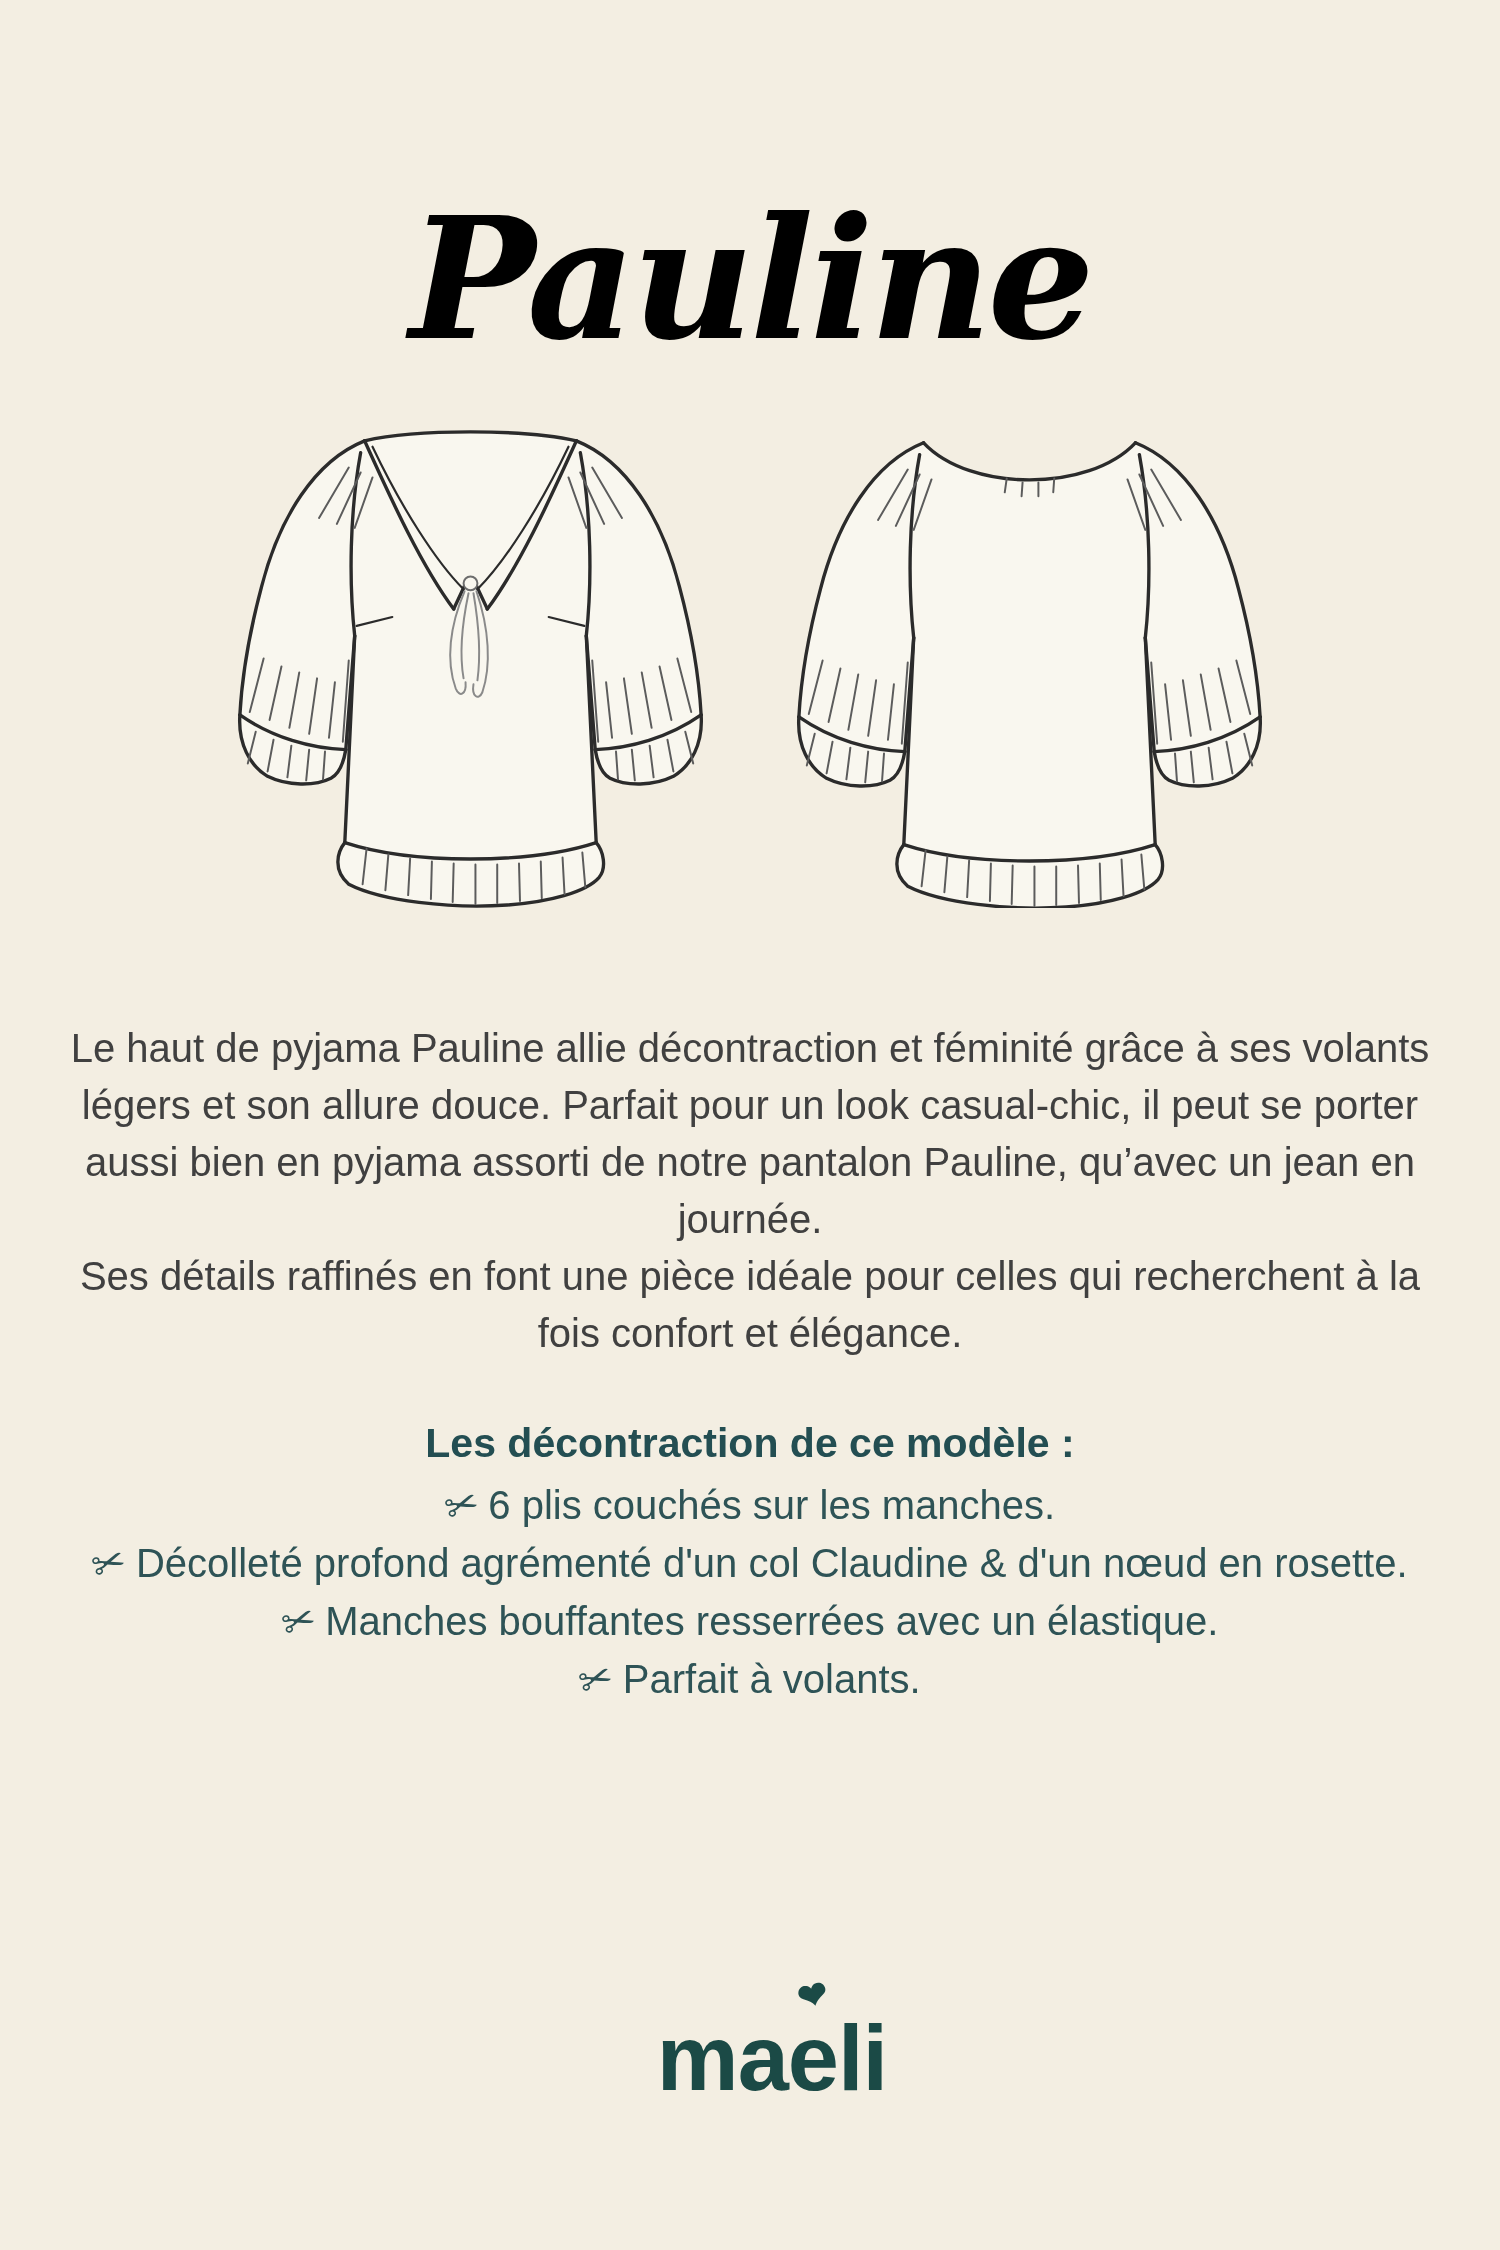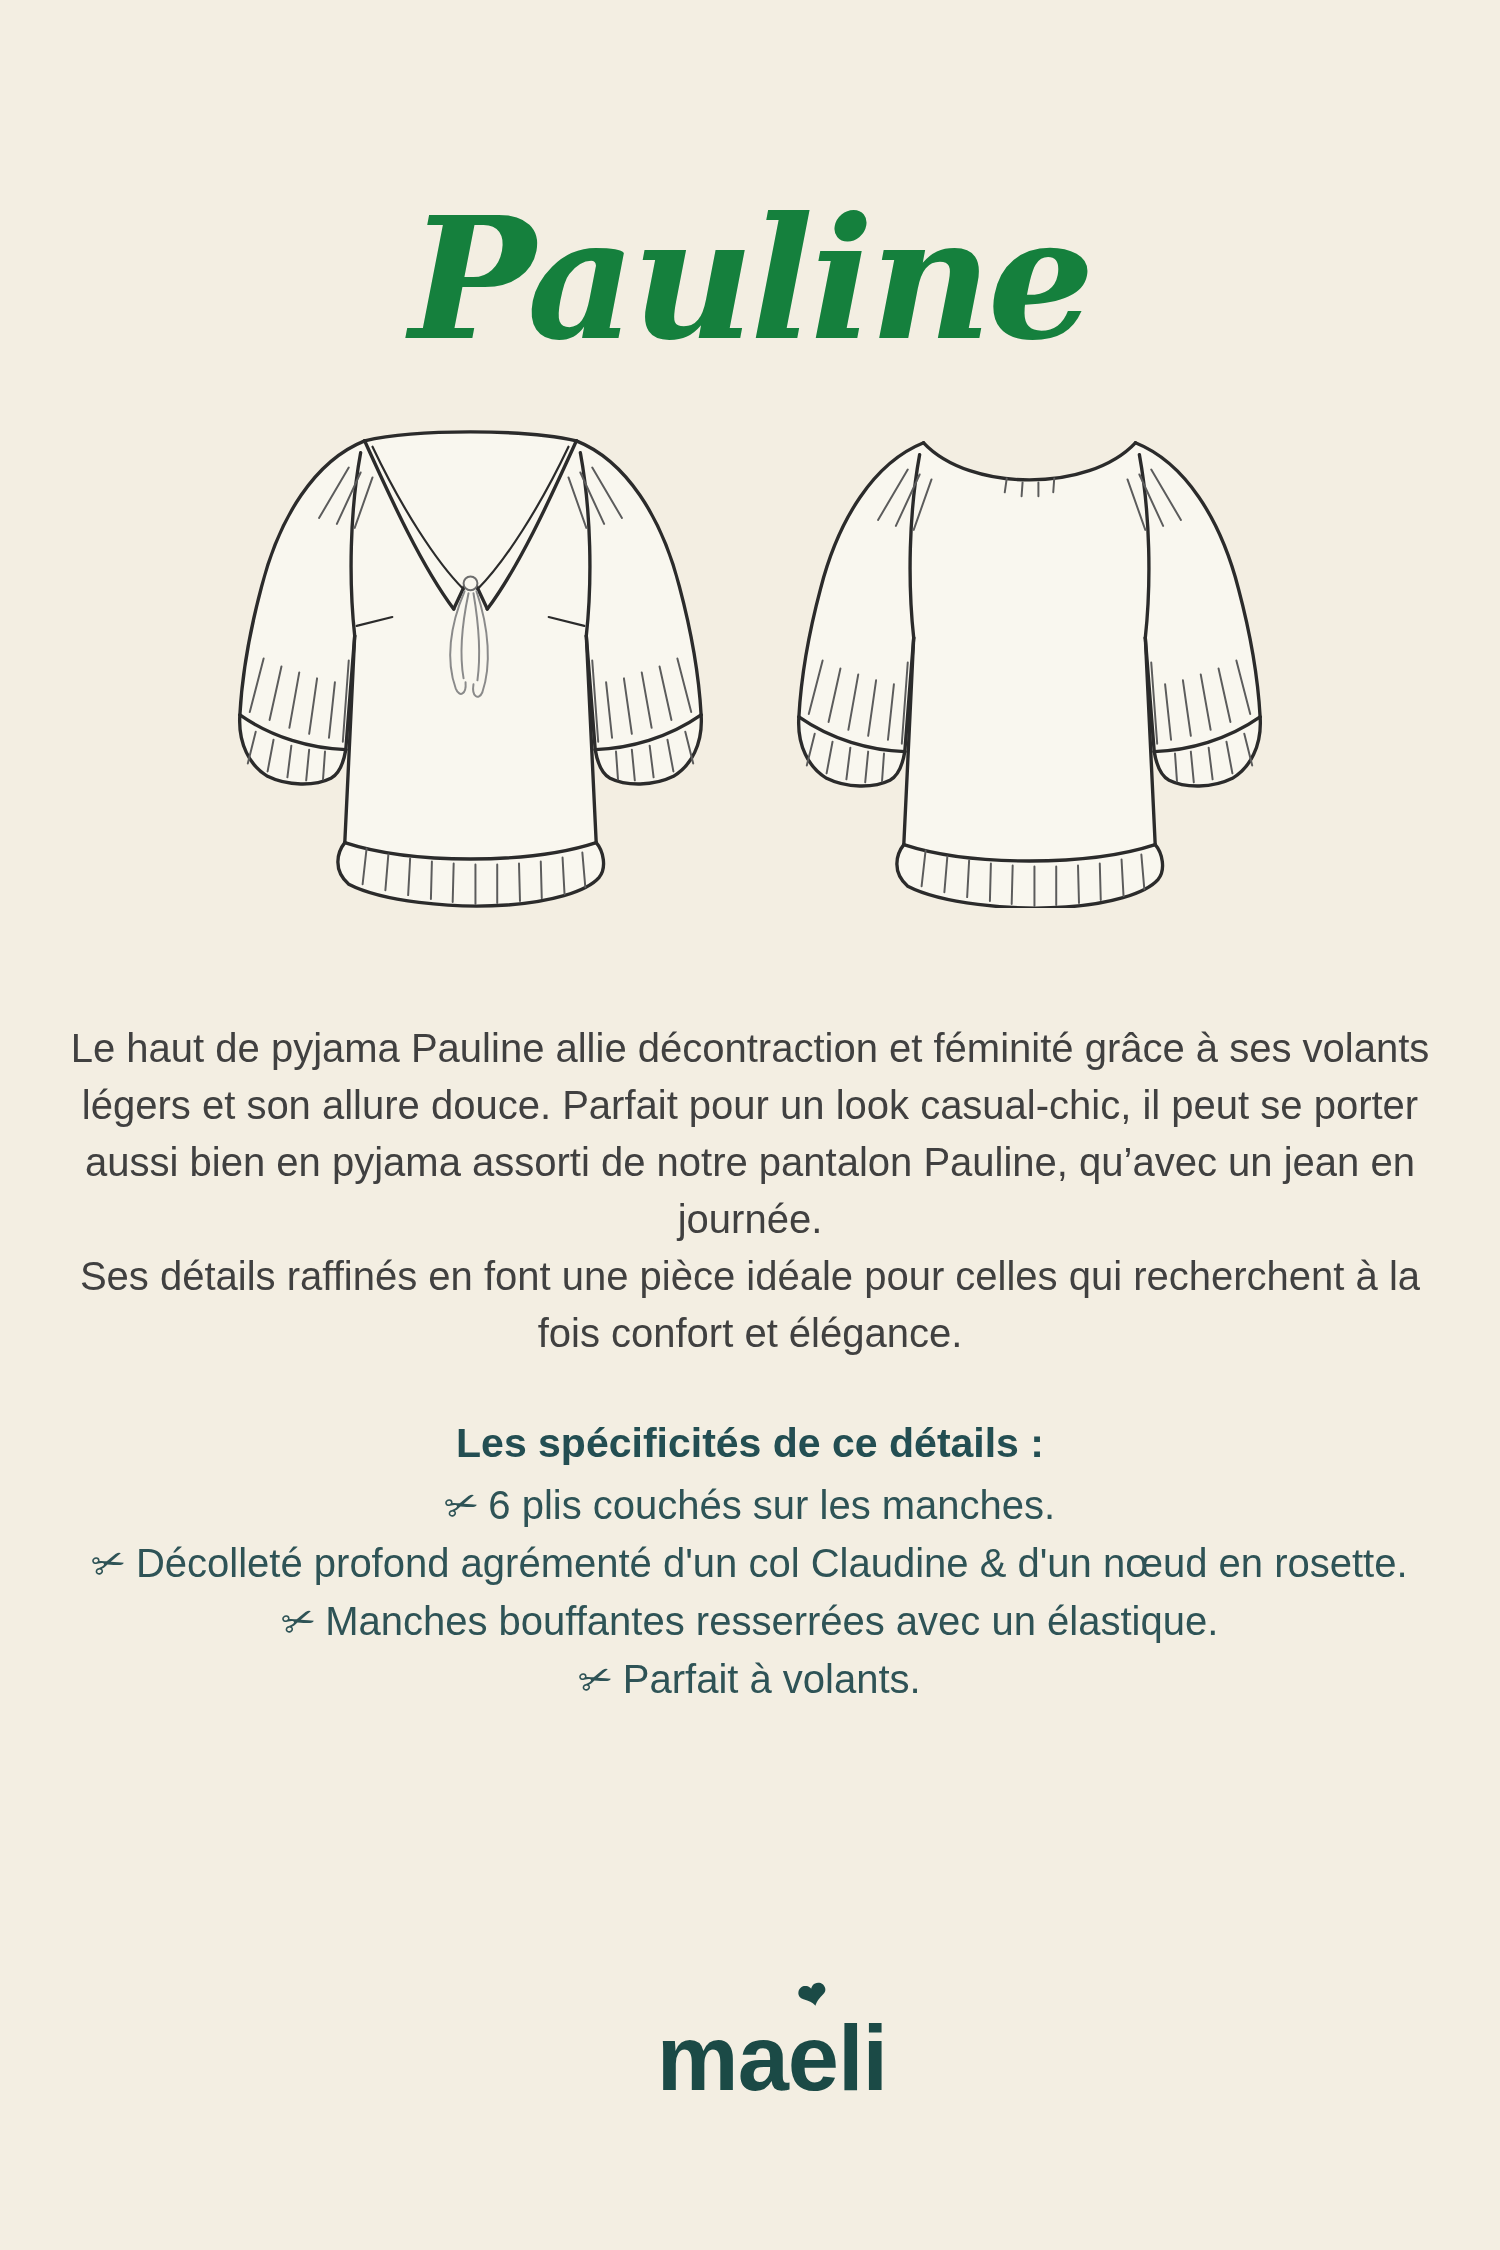--- a/index.html
+++ b/index.html
@@ -15,21 +15,21 @@
   
   .hero{padding-top:195px;text-align:center;}
   .title{
     margin:0;
     font-family:"DejaVu Serif", serif;
     font-style:italic;
     font-weight:700;
     font-size:168px;
     line-height:1.0;
     letter-spacing:-4px;
-    color:#15803d;
+    color:#000000;
   }
   .subtitle-wrap{margin-top:10px;text-align:center;}
   .subtitle{
     display:inline-block;
     font-weight:700;
     font-size:72px;
     letter-spacing:1px;
     color:#1c4a4e;
     transform:scale(0.74,1.22);
     transform-origin:center top;
@@ -183,21 +183,21 @@
     </svg>
 
   </section>
 
   <section class="description">
     <p>Le haut de pyjama Pauline allie décontraction et féminité grâce à ses volants légers et son allure douce. Parfait pour un look casual-chic, il peut se porter aussi bien en pyjama assorti de notre pantalon Pauline, qu’avec un jean en journée.</p>
     <p>Ses détails raffinés en font une pièce idéale pour celles qui recherchent à la fois confort et élégance.</p>
   </section>
 
   <section class="specifics">
-    <h2>Les spécificités de ce détails :</h2>
+    <h2>Les décontraction de ce modèle :</h2>
     <ul>
       <li><span class="scissors">✂</span><span>6 plis couchés sur les manches.</span></li>
       <li><span class="scissors">✂</span><span>Décolleté profond agrémenté d'un col Claudine &amp; d'un nœud en rosette.</span></li>
       <li><span class="scissors">✂</span><span>Manches bouffantes resserrées avec un élastique.</span></li>
       <li><span class="scissors">✂</span><span>Parfait à volants.</span></li>
     </ul>
   </section>
 
   <footer class="brand">
     <div class="logo">

